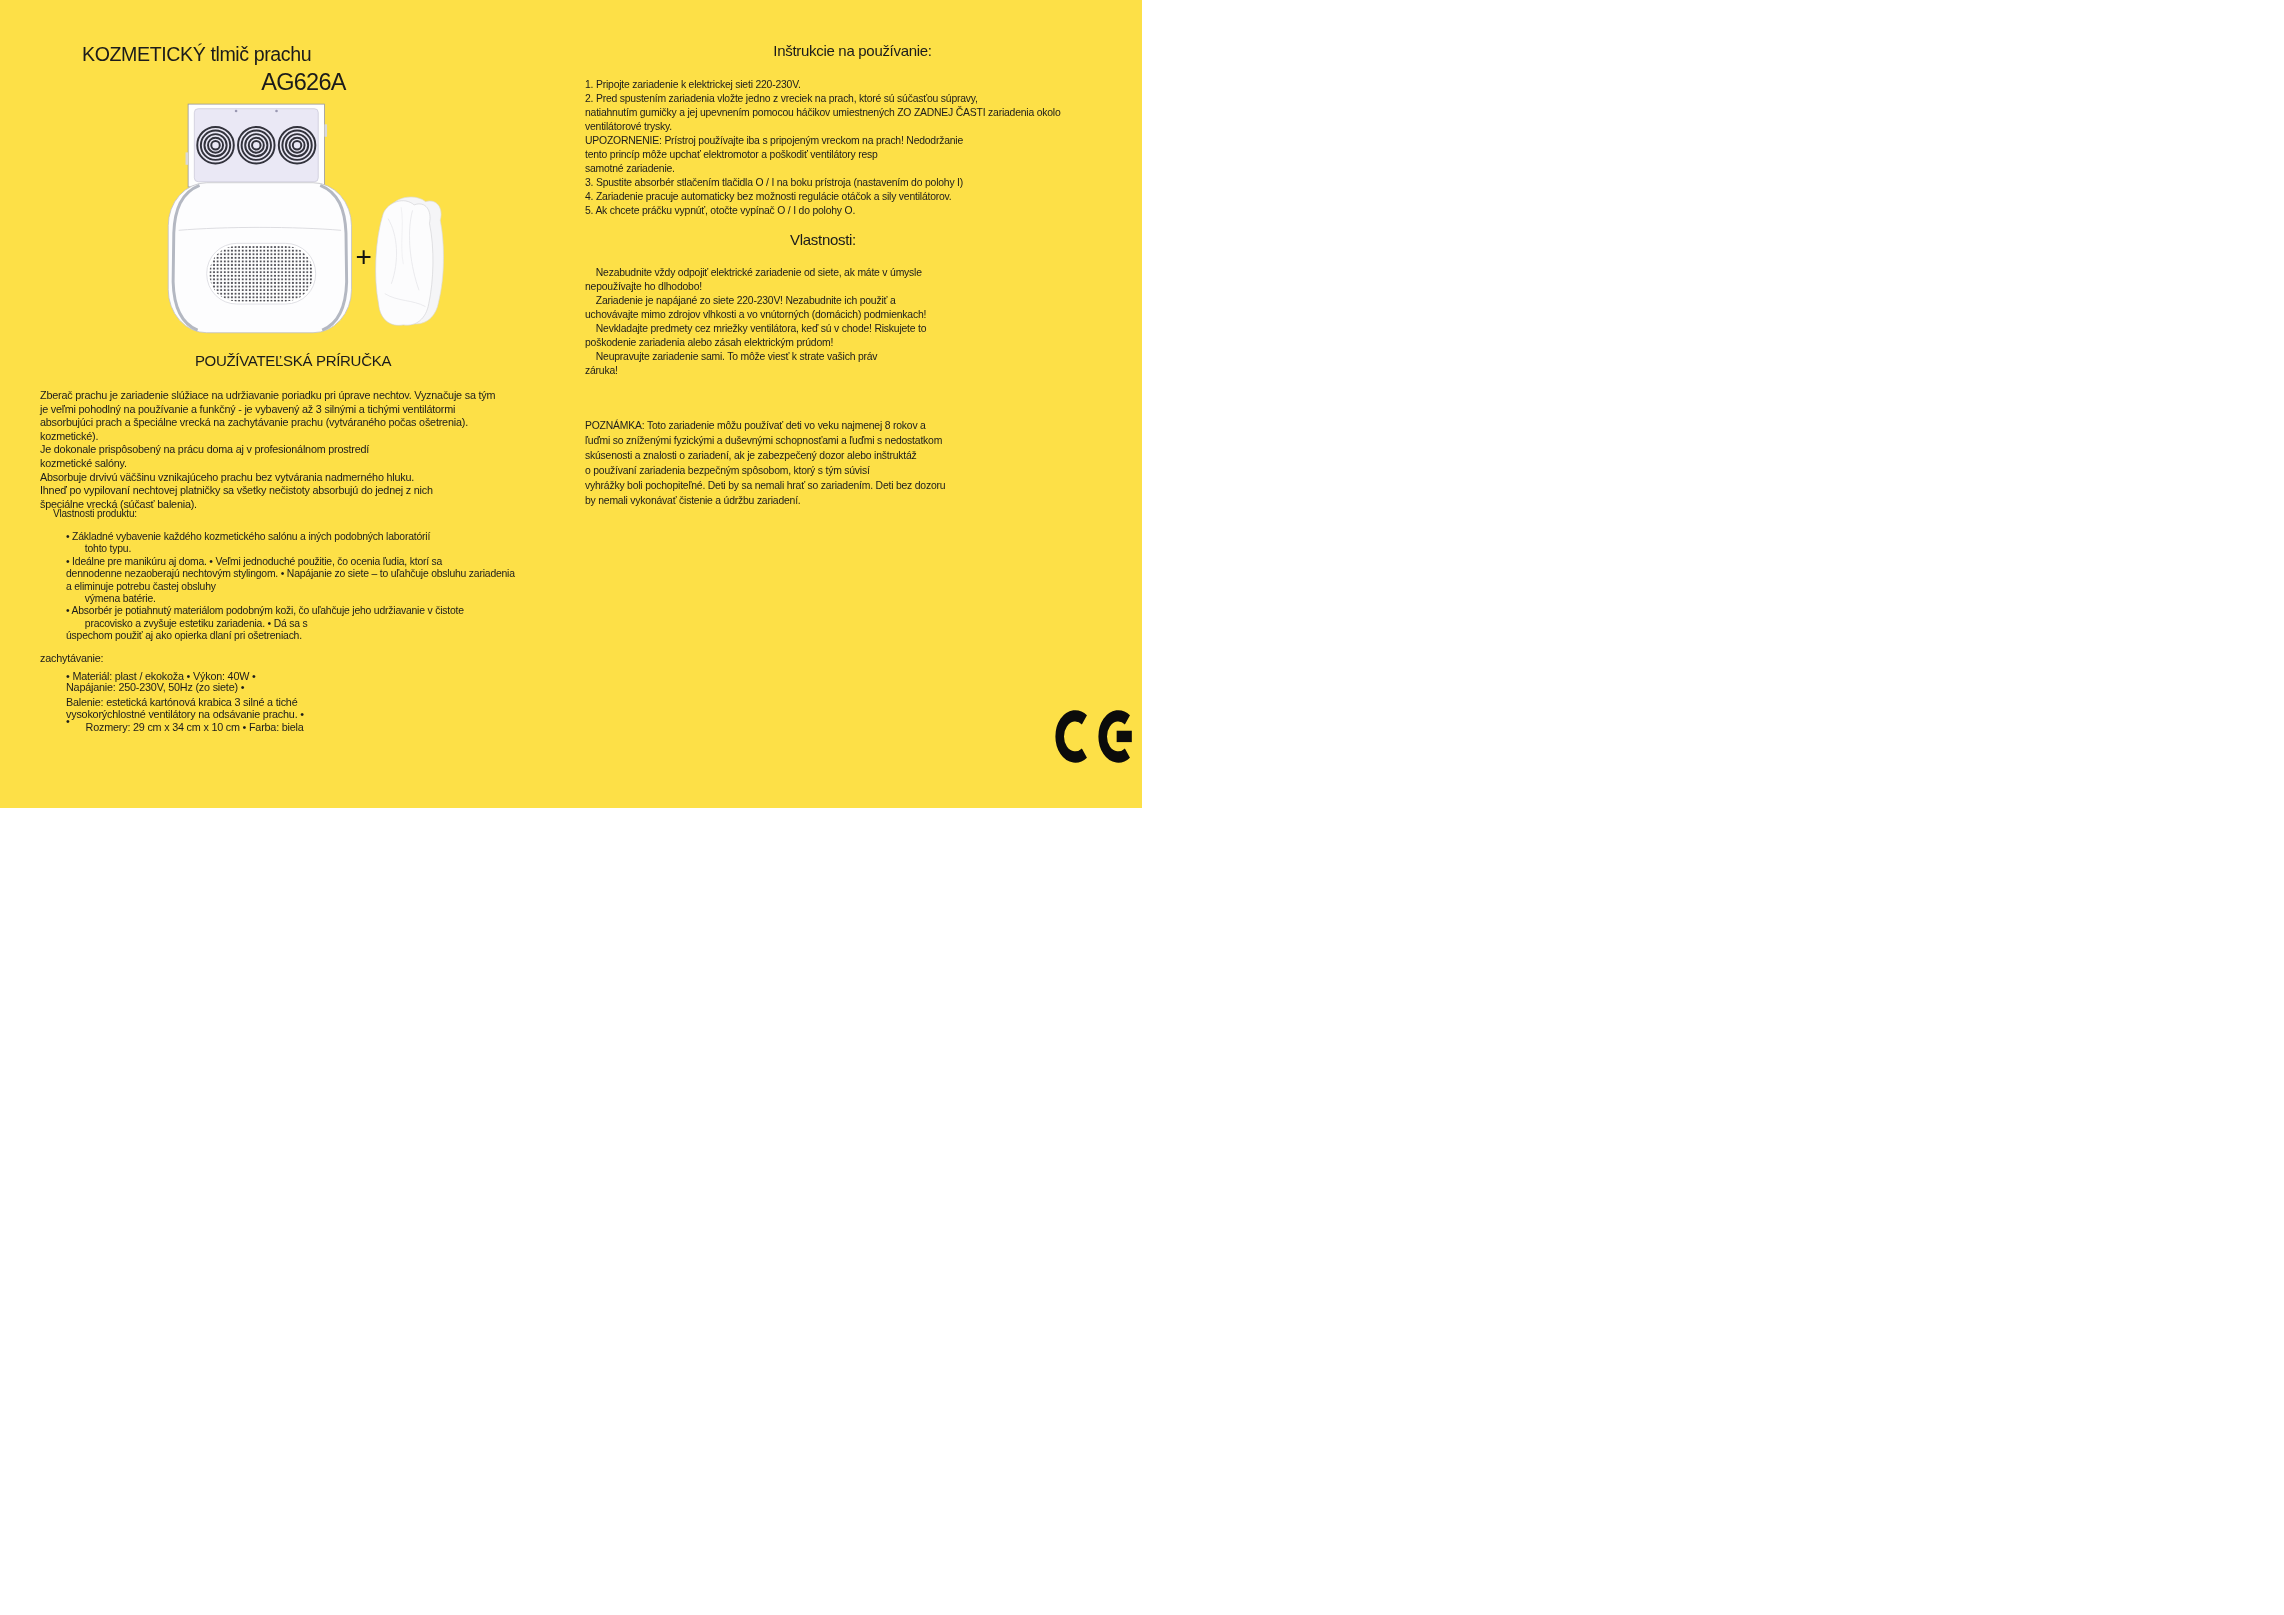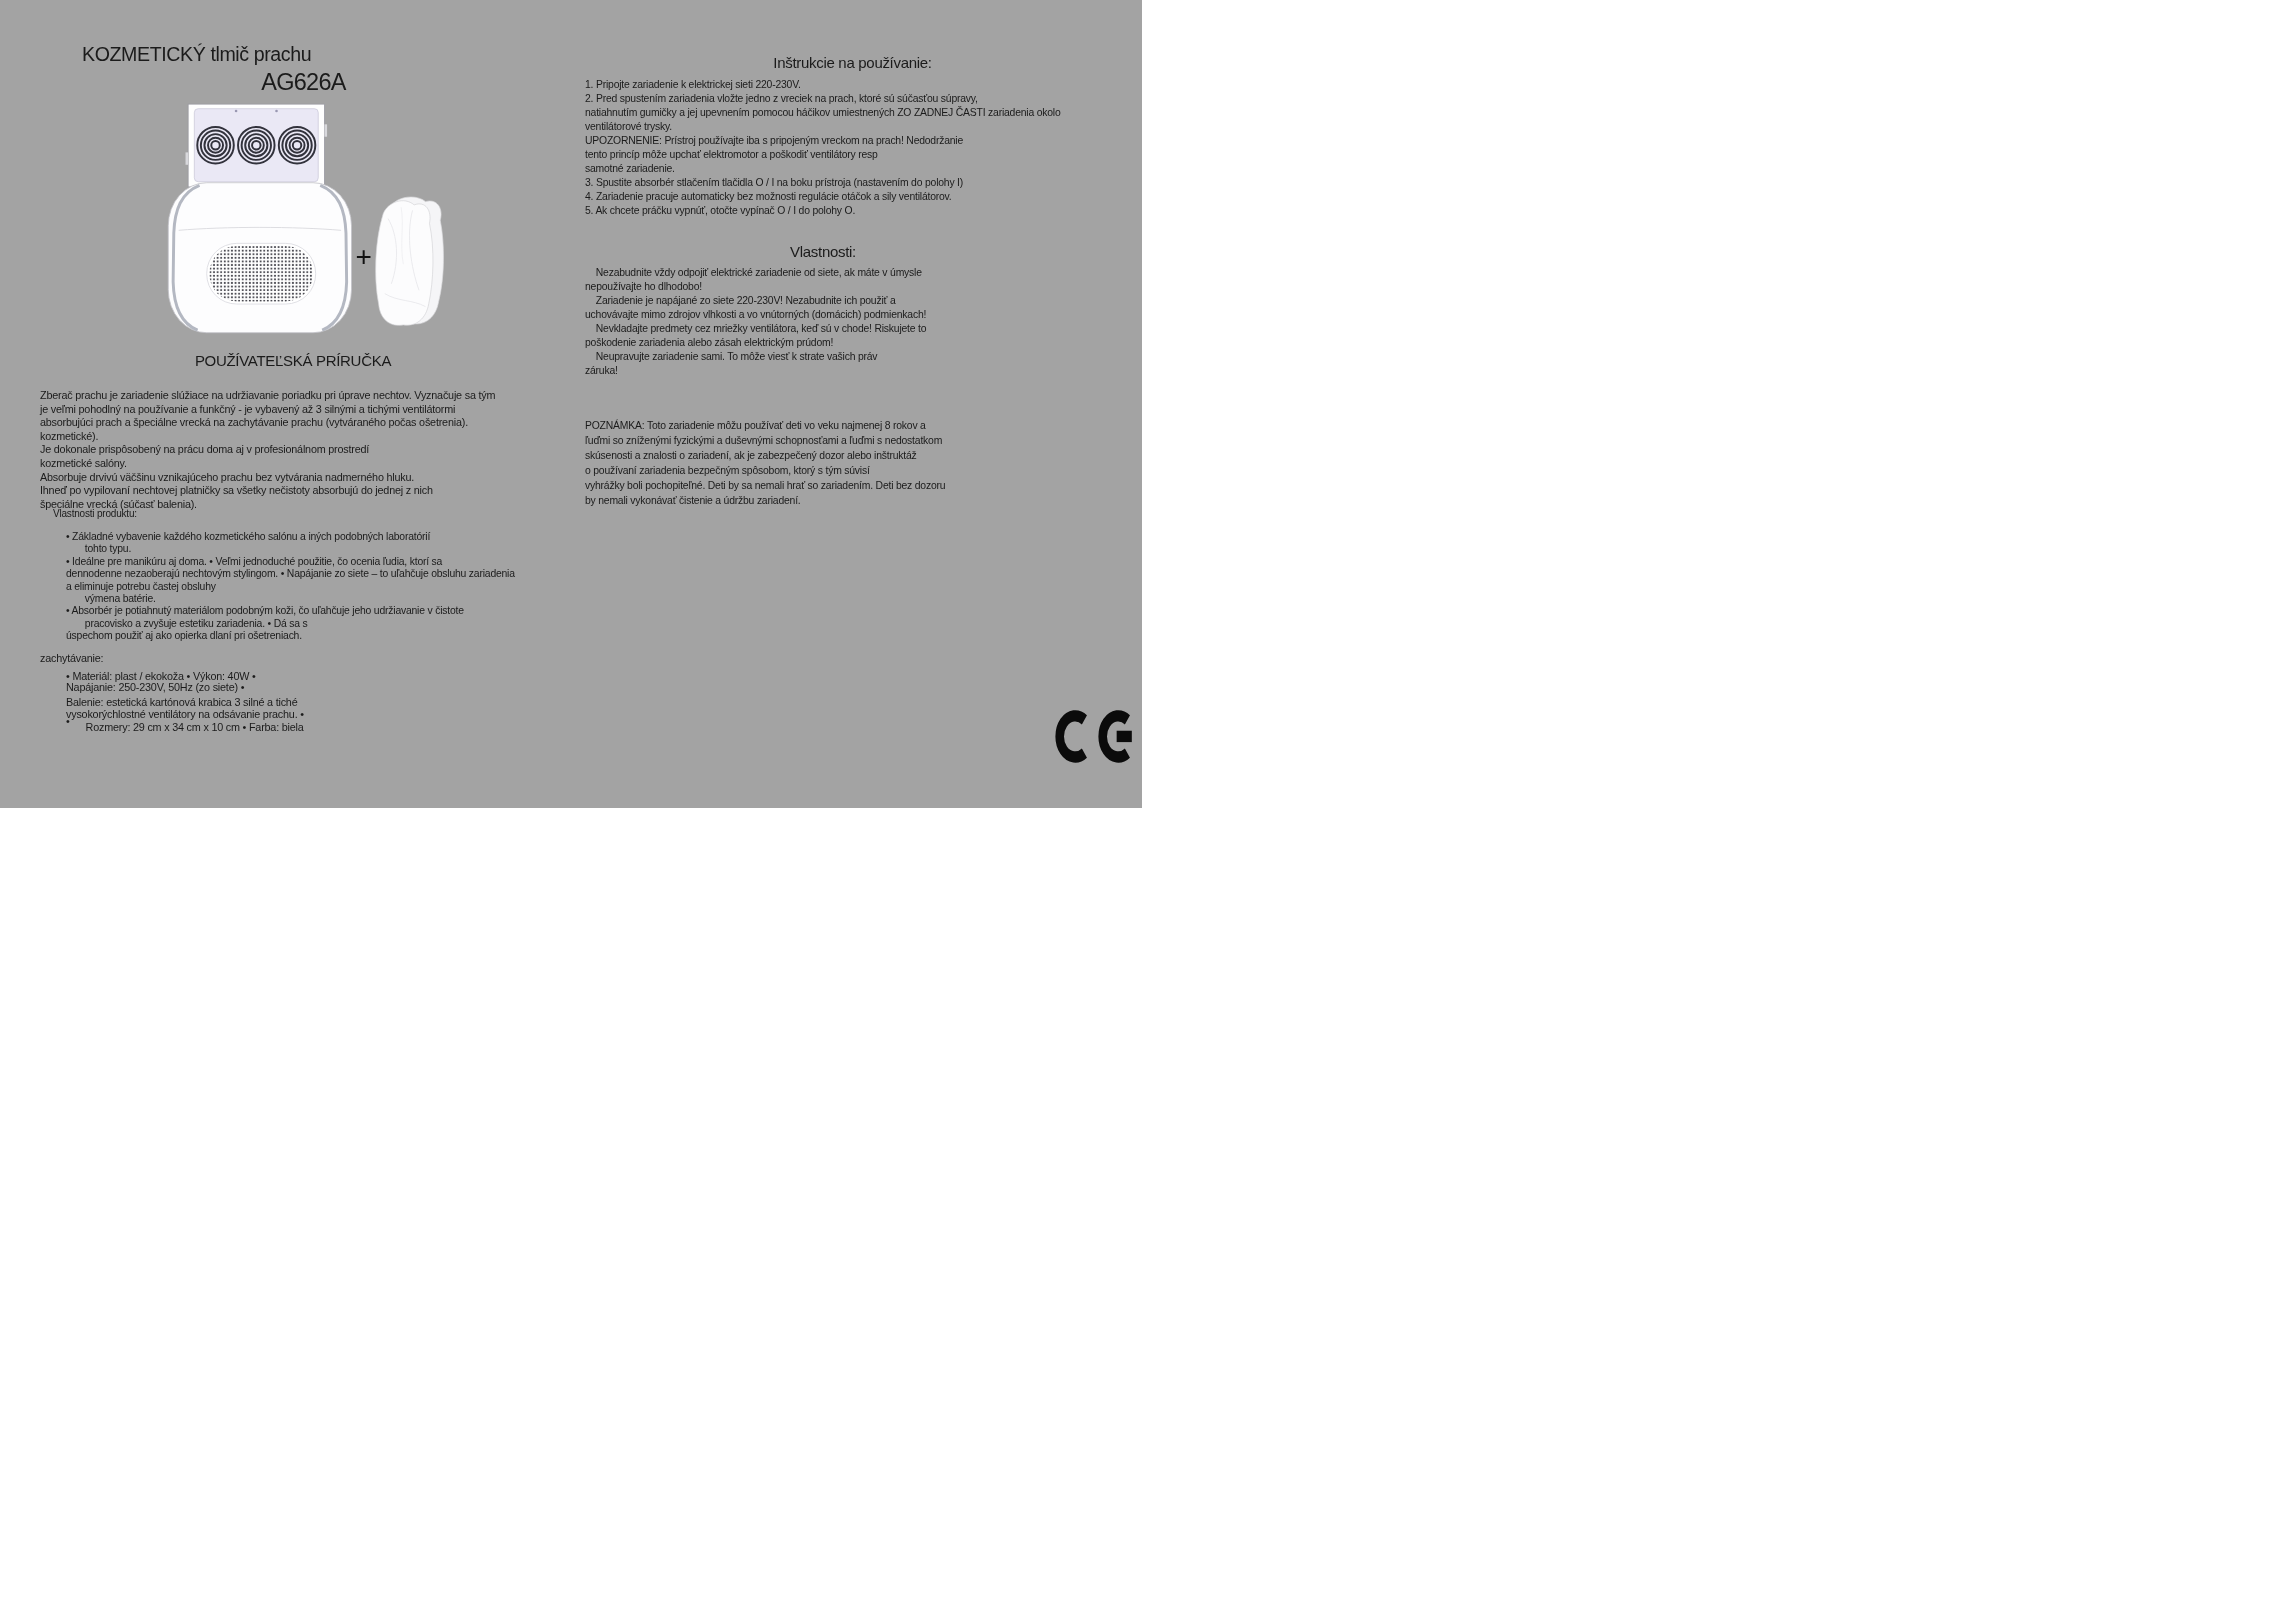--- a/index.html
+++ b/index.html
@@ -1,37 +1,37 @@
 <!DOCTYPE html>
 <html style="font-size:10.4px"><head>
 <meta charset="utf-8">
 <style>
   html,body{margin:0;padding:0;background:#ffffff;}
   .page{
     position:relative;
     width:1142px;height:808px;
-    background:#a3a3a3;
+    background:#fde047;
     font-family:"Liberation Sans","DejaVu Sans",sans-serif;
     color:#1b1b1b;
     overflow:hidden;
   }
   .txt{position:absolute;white-space:pre;letter-spacing:-0.2px;}
   .doc-title{position:absolute;left:82px;top:43px;font-size:19.6px;letter-spacing:-0.4px;white-space:pre;}
   .model{position:absolute;left:229px;top:69px;width:149px;text-align:center;font-size:23.5px;letter-spacing:-0.7px;white-space:pre;}
   .manual-heading{position:absolute;left:40px;top:352px;width:506px;text-align:center;font-size:15px;letter-spacing:-0.3px;white-space:pre;}
   .intro{left:40px;top:389px;font-size:10.8px;line-height:13.6px;}
   .sub-heading{position:absolute;letter-spacing:-0.2px;white-space:pre;}
   .features-h{left:40px;top:508px;font-size:10px;margin-left:13px;}
   .features{left:66px;top:531px;font-size:10.4px;line-height:12.4px;}
   .specs-h{left:40px;top:652px;font-size:10.8px;}
   .specs-g1{left:66px;top:671px;font-size:10.8px;line-height:11px;}
   .specs-g2{left:66px;top:696px;font-size:10.8px;line-height:12px;}
   .specs-bullet{left:66px;top:715px;font-size:10.8px;}
   .specs-dim{left:66px;top:721px;font-size:10.8px;}
-  .col-heading{position:absolute;font-size:15px;letter-spacing:-0.3px;white-space:pre;margin-top:12px;}
+  .col-heading{position:absolute;font-size:15px;letter-spacing:-0.3px;white-space:pre;}
   .instr-h{left:600px;top:42px;width:505px;text-align:center;}
   .instr{left:585px;top:78px;font-size:10.4px;line-height:14px;}
   .precautions-h{left:587px;top:231px;width:472px;text-align:center;}
   .precautions{left:585px;top:266px;font-size:10.4px;line-height:14px;}
   .note{left:585px;top:418px;font-size:10.4px;line-height:15px;}
   .product{position:absolute;left:164px;top:103px;width:287px;height:239px;}
   .ce{position:absolute;left:1054px;top:705px;width:86px;height:65px;}
 </style>
 </head>
 <body>

